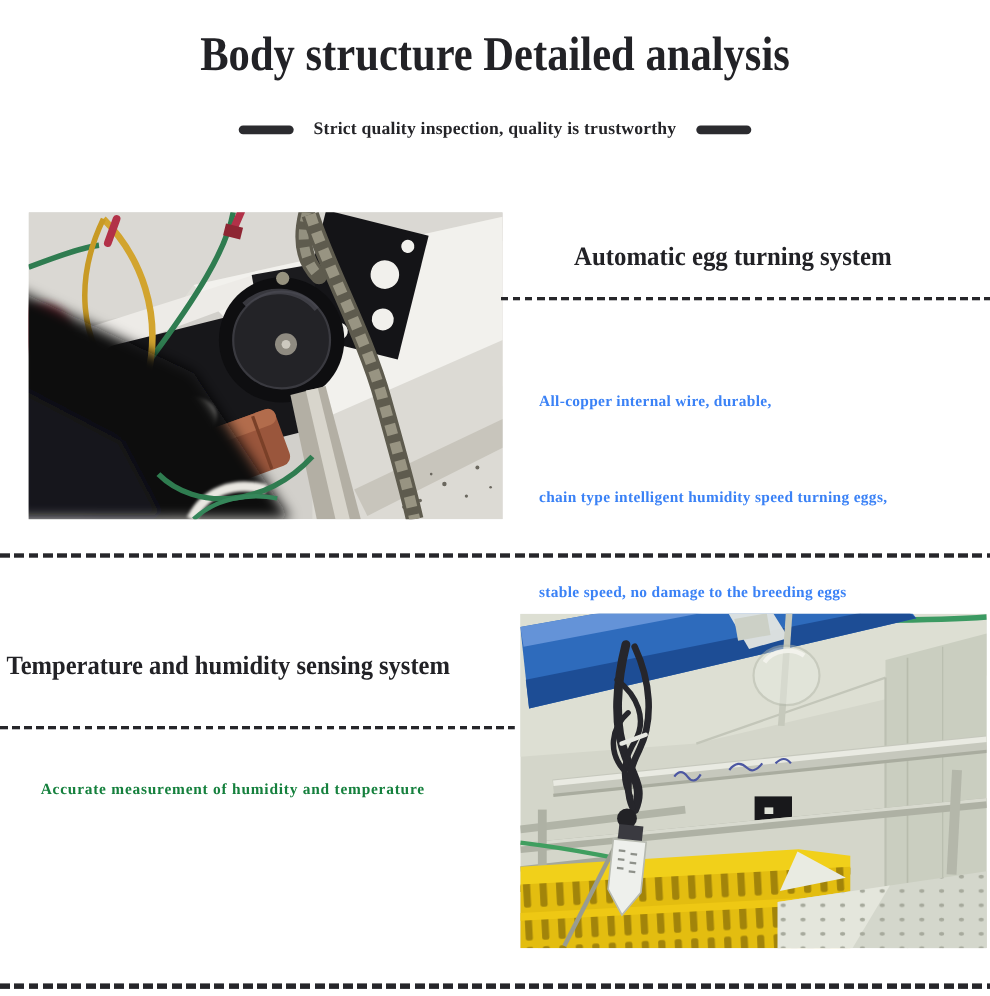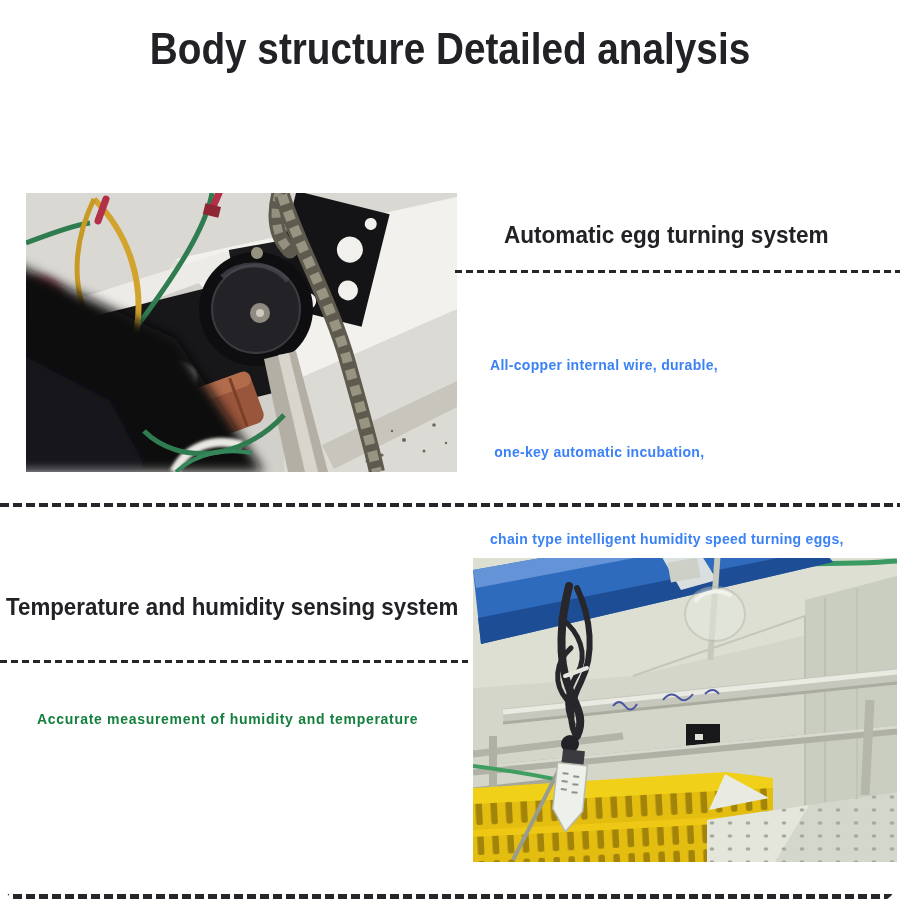--- a/index.html
+++ b/index.html
@@ -1,18 +1,18 @@
 <!DOCTYPE html>
 <html><head>
 <meta charset="utf-8">
 <style>
   html,body{margin:0;padding:0;background:#fff;}
   .canvas{
     position:relative;width:900px;height:905px;background:#ffffff;overflow:hidden;
-    font-family:Liberation Sans, sans-serif;color:#1f1f23;border-radius:31px;
+    font-family:Liberation Serif, serif;color:#1f1f23;
   }
   .page-title{
     position:absolute;top:24px;left:0;width:900px;margin:0;
     font-size:44px;font-weight:bold;text-align:center;color:#222226;
     transform:scaleX(0.88);transform-origin:center;letter-spacing:0px;white-space:nowrap;
   }
   .subtitle-row{
     position:absolute;top:104px;left:0;width:900px;height:28px;
     display:flex;align-items:center;justify-content:center;gap:18px;
   }
@@ -53,20 +53,25 @@
     font-size:14px;font-weight:bold;color:#15803d;letter-spacing:.7px;white-space:nowrap;
   }
 </style>
 </head>
 <body>
 
 <div class="canvas">
 
   <h1 class="page-title">Body structure Detailed analysis</h1>
 
+  <div class="subtitle-row">
+    <span class="subtitle-bar"></span>
+    <span class="subtitle-text">Strict quality inspection, quality is trustworthy</span>
+    <span class="subtitle-bar"></span>
+  </div>
 
   <div class="photo photo1">
     <svg viewBox="0 0 431 279" preserveAspectRatio="none" role="img" aria-label="close-up photo of motor and chain drive of the egg turning system">
       <defs>
         <filter id="p1b2" x="-30%" y="-30%" width="160%" height="160%">
             <feGaussianBlur stdDeviation="1.6"></feGaussianBlur>
           </filter>
         <filter id="p1b4" x="-60%" y="-60%" width="220%" height="220%">
             <feGaussianBlur stdDeviation="4"></feGaussianBlur>
           </filter>
@@ -137,21 +142,20 @@
       <path d="M118,238 C152,272 216,268 258,222" stroke="#2f7c50" stroke-width="5" fill="none"></path>
       <path d="M150,279 C170,260 200,255 226,260" stroke="#35865a" stroke-width="4" fill="none"></path>
     </svg>
   </div>
 
   <h2 class="sec1-heading">Automatic egg turning system</h2>
   <div class="dash-thin dash1"></div>
 
   <div class="feature-lines">
     <div>All-copper internal wire, durable,</div>
-    <div> one-key automatic incubation,</div>
     <div>chain type intelligent humidity speed turning eggs,</div>
     <div>stable speed, no damage to the breeding eggs</div>
   </div>
 
   <div class="dash-mid"></div>
 
   <h2 class="sec2-heading">Temperature and humidity sensing system</h2>
   <div class="dash-thin dash2"></div>
   <div class="caption">Accurate measurement of humidity and temperature</div>
 

